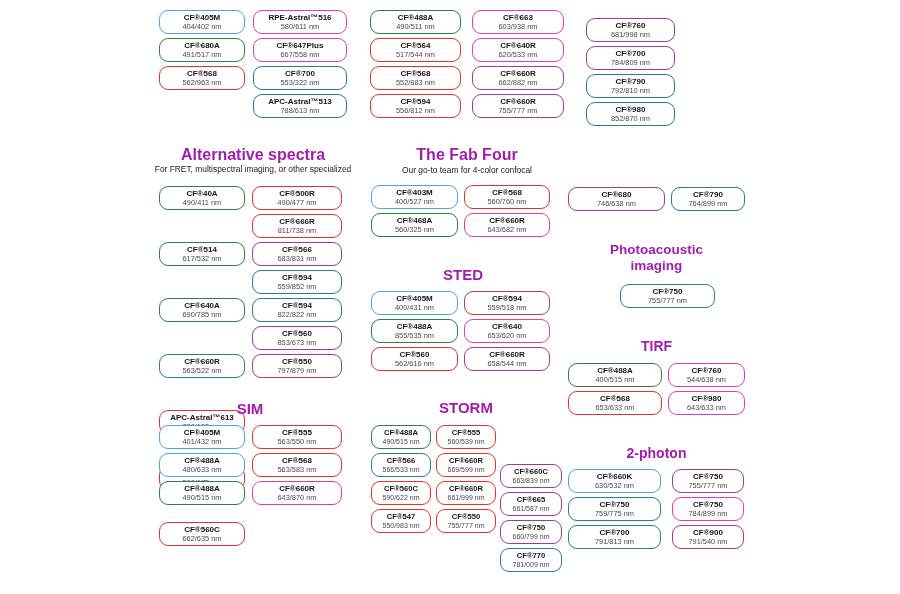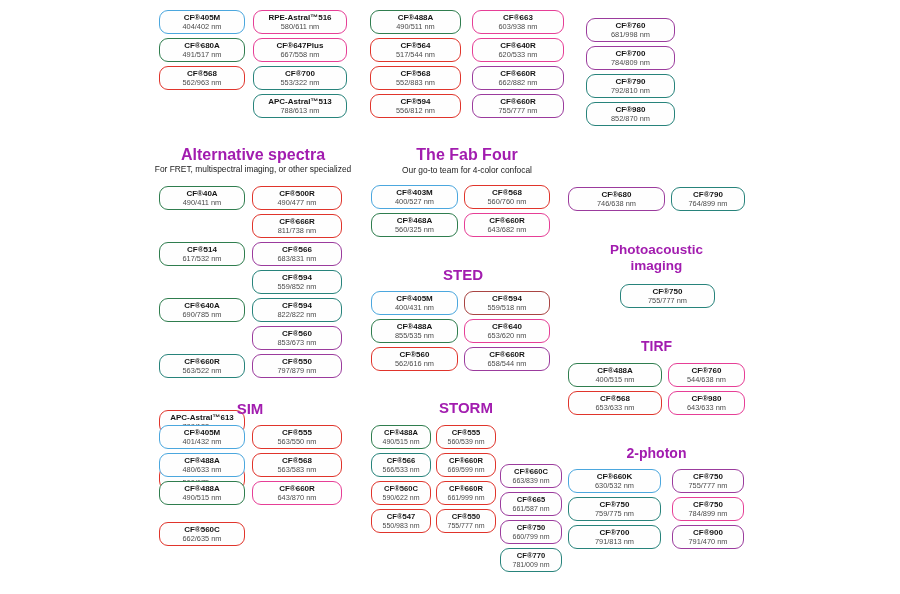--- a/index.html
+++ b/index.html
@@ -383,17 +383,17 @@
       <div class="badge" style="border-color: rgb(155, 59, 157);">
         <div class="bn">CF®750</div>
         <div class="bv">755/777 nm</div>
       </div>
       <div class="badge" style="border-color: rgb(230, 62, 150);">
         <div class="bn">CF®750</div>
         <div class="bv">784/899 nm</div>
       </div>
       <div class="badge" style="border-color: rgb(155, 59, 157);">
         <div class="bn">CF®900</div>
-        <div class="bv">791/470 nm</div>
+        <div class="bv">791/540 nm</div>
       </div>
     </div>
 
 </div>
 
 </body></html>

